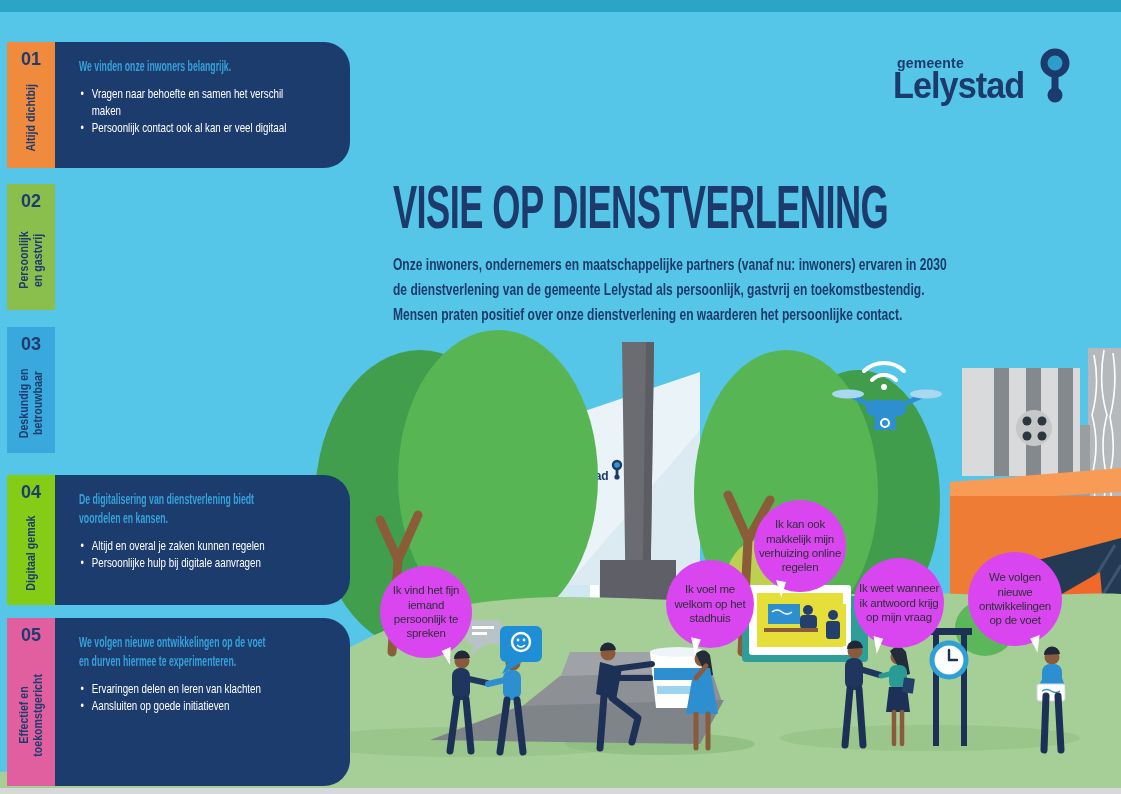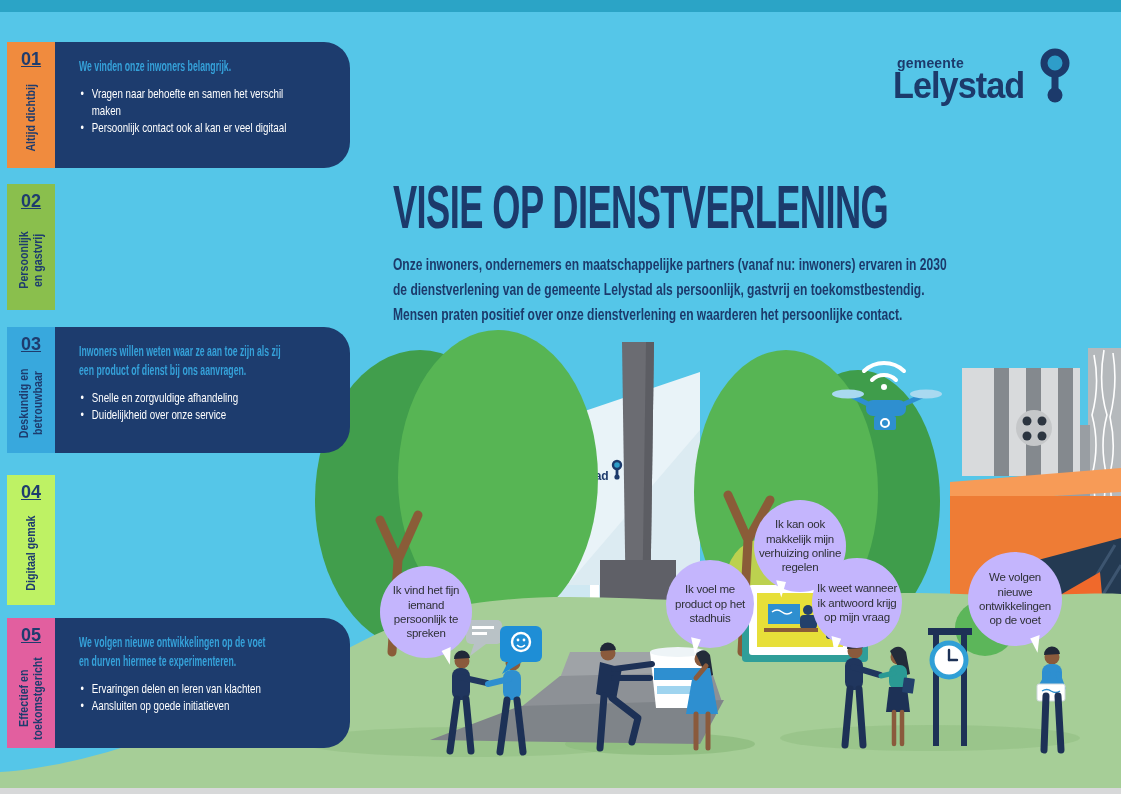--- a/index.html
+++ b/index.html
@@ -26,28 +26,28 @@
   .intro{
     position:absolute;left:393px;top:252px;color:#1c3a6b;font-weight:bold;
     font-size:16.5px;line-height:1.5;white-space:pre-line;width:840px;
     transform:scaleX(.73);transform-origin:0 0;z-index:1;letter-spacing:0;
   }
 
   
   .card{position:absolute;left:7px;width:343px;display:flex;z-index:3;}
   .card.c1{top:42px;height:126px;}
   .card.c2{top:184px;height:126px;}
-  .card.c3{top:327px;height:126px;}
+  .card.c3{top:327px;height:126px;gap:28px;}
   .card.c4{top:475px;height:130px;}
-  .card.c5{top:618px;height:130px;}
+  .card.c5{top:618px;height:168px;}
   .tab{
     width:48px;flex:0 0 48px;display:flex;flex-direction:column;align-items:center;
     color:#1e3c6e;
   }
-  .tab-number{font-size:18px;font-weight:bold;margin-top:7px;text-decoration:underline;}
+  .tab-number{font-size:18px;font-weight:bold;margin-top:7px;}
   .tab-label{
     flex:1;writing-mode:vertical-rl;transform:rotate(180deg) scaleY(.82);
     font-size:13px;font-weight:bold;text-align:center;line-height:1.1;
     white-space:pre-line;margin:2px auto 4px auto;letter-spacing:0;
   }
   .cbox{
     flex:1;background:#1d3c6e;border-radius:0 26px 26px 0;
     padding:15px 12px 10px 24px;box-sizing:border-box;overflow:hidden;
   }
   .chead{
@@ -59,33 +59,33 @@
     transform:scaleX(.75);transform-origin:0 0;width:133%;
   }
   .cbullets li{position:relative;padding-left:17px;white-space:pre-line;}
   .cbullets li::before{content:"•";position:absolute;left:2px;top:0;}
 
   
   .scene{position:absolute;left:0;top:0;z-index:0;}
 
   
   .bubble{
-    position:absolute;background:#c4b5fd;border-radius:50%;z-index:4;
+    position:absolute;background:#d946ef;border-radius:50%;z-index:4;
     display:flex;align-items:center;justify-content:center;text-align:center;
     color:#2e3036;font-size:11.5px;line-height:1.25;letter-spacing:-.25px;
     padding:4px;box-sizing:border-box;
   }
   .bubble::after{content:"";position:absolute;width:0;height:0;border:8px solid transparent;}
   .b1{left:380px;top:566px;width:92px;height:92px;}
   .b1::after{border-top:16px solid #fff;border-left:2px solid transparent;right:16px;bottom:-14px;transform:rotate(-24deg);}
   .b2{left:666px;top:560px;width:88px;height:88px;}
   .b2::after{border-top:16px solid #fff;border-right:2px solid transparent;left:22px;bottom:-14px;transform:rotate(14deg);}
   .b3{left:754px;top:500px;width:92px;height:92px;}
   .b3::after{border-top:16px solid #fff;border-right:2px solid transparent;left:20px;bottom:-13px;transform:rotate(10deg);}
-  .b4{left:812px;top:558px;width:90px;height:90px;}
+  .b4{left:854px;top:558px;width:90px;height:90px;}
   .b4::after{border-top:16px solid #fff;border-right:2px solid transparent;left:16px;bottom:-13px;transform:rotate(16deg);}
   .b5{left:968px;top:552px;width:94px;height:94px;}
   .b5::after{border-top:16px solid #fff;border-left:2px solid transparent;right:18px;bottom:-14px;transform:rotate(-20deg);}
 </style>
 </head>
 <body>
 
 <svg class="scene" width="1121" height="794" viewBox="0 0 1121 794">
 
   <g>
@@ -328,34 +328,34 @@
 en gastvrij</div>
   </div>
 </div>
 
 <div class="card c3">
   <div class="tab" style="background-color: rgb(56, 168, 221);">
     <div class="tab-number">03</div>
     <div class="tab-label">Deskundig en
 betrouwbaar</div>
   </div>
-  <div class="cbox">
-    <div class="chead">Inwoners willen weten waar ze aan toe zijn als zij
-een product of dienst bij ons aanvragen.</div>
-    <ul class="cbullets">
-      <li>Snelle en zorgvuldige afhandeling</li>
-      <li>Duidelijkheid over onze service</li>
-    </ul>
-  </div>
 </div>
 
 <div class="card c4">
-  <div class="tab" style="background-color: #bef264;">
+  <div class="tab" style="background-color: #84cc16;">
     <div class="tab-number">04</div>
     <div class="tab-label">Digitaal gemak</div>
+  </div>
+  <div class="cbox">
+    <div class="chead">De digitalisering van dienstverlening biedt
+voordelen en kansen.</div>
+    <ul class="cbullets">
+      <li>Altijd en overal je zaken kunnen regelen</li>
+      <li>Persoonlijke hulp bij digitale aanvragen</li>
+    </ul>
   </div>
 </div>
 
 <div class="card c5">
   <div class="tab" style="background-color: rgb(226, 95, 159);">
     <div class="tab-number">05</div>
     <div class="tab-label">Effectief en
 toekomstgericht</div>
   </div>
   <div class="cbox">
@@ -365,21 +365,21 @@
       <li>Ervaringen delen en leren van klachten</li>
       <li>Aansluiten op goede initiatieven</li>
     </ul>
   </div>
 </div>
 
 <div class="bubble b1">
   <span>Ik vind het fijn iemand persoonlijk te spreken</span>
 </div>
 <div class="bubble b2">
-  <span>Ik voel me product op het stadhuis</span>
+  <span>Ik voel me welkom op het stadhuis</span>
 </div>
 <div class="bubble b3">
   <span>Ik kan ook makkelijk mijn verhuizing online regelen</span>
 </div>
 <div class="bubble b4">
   <span>Ik weet wanneer ik antwoord krijg op mijn vraag</span>
 </div>
 <div class="bubble b5">
   <span>We volgen nieuwe ontwikkelingen op de voet</span>
 </div>

